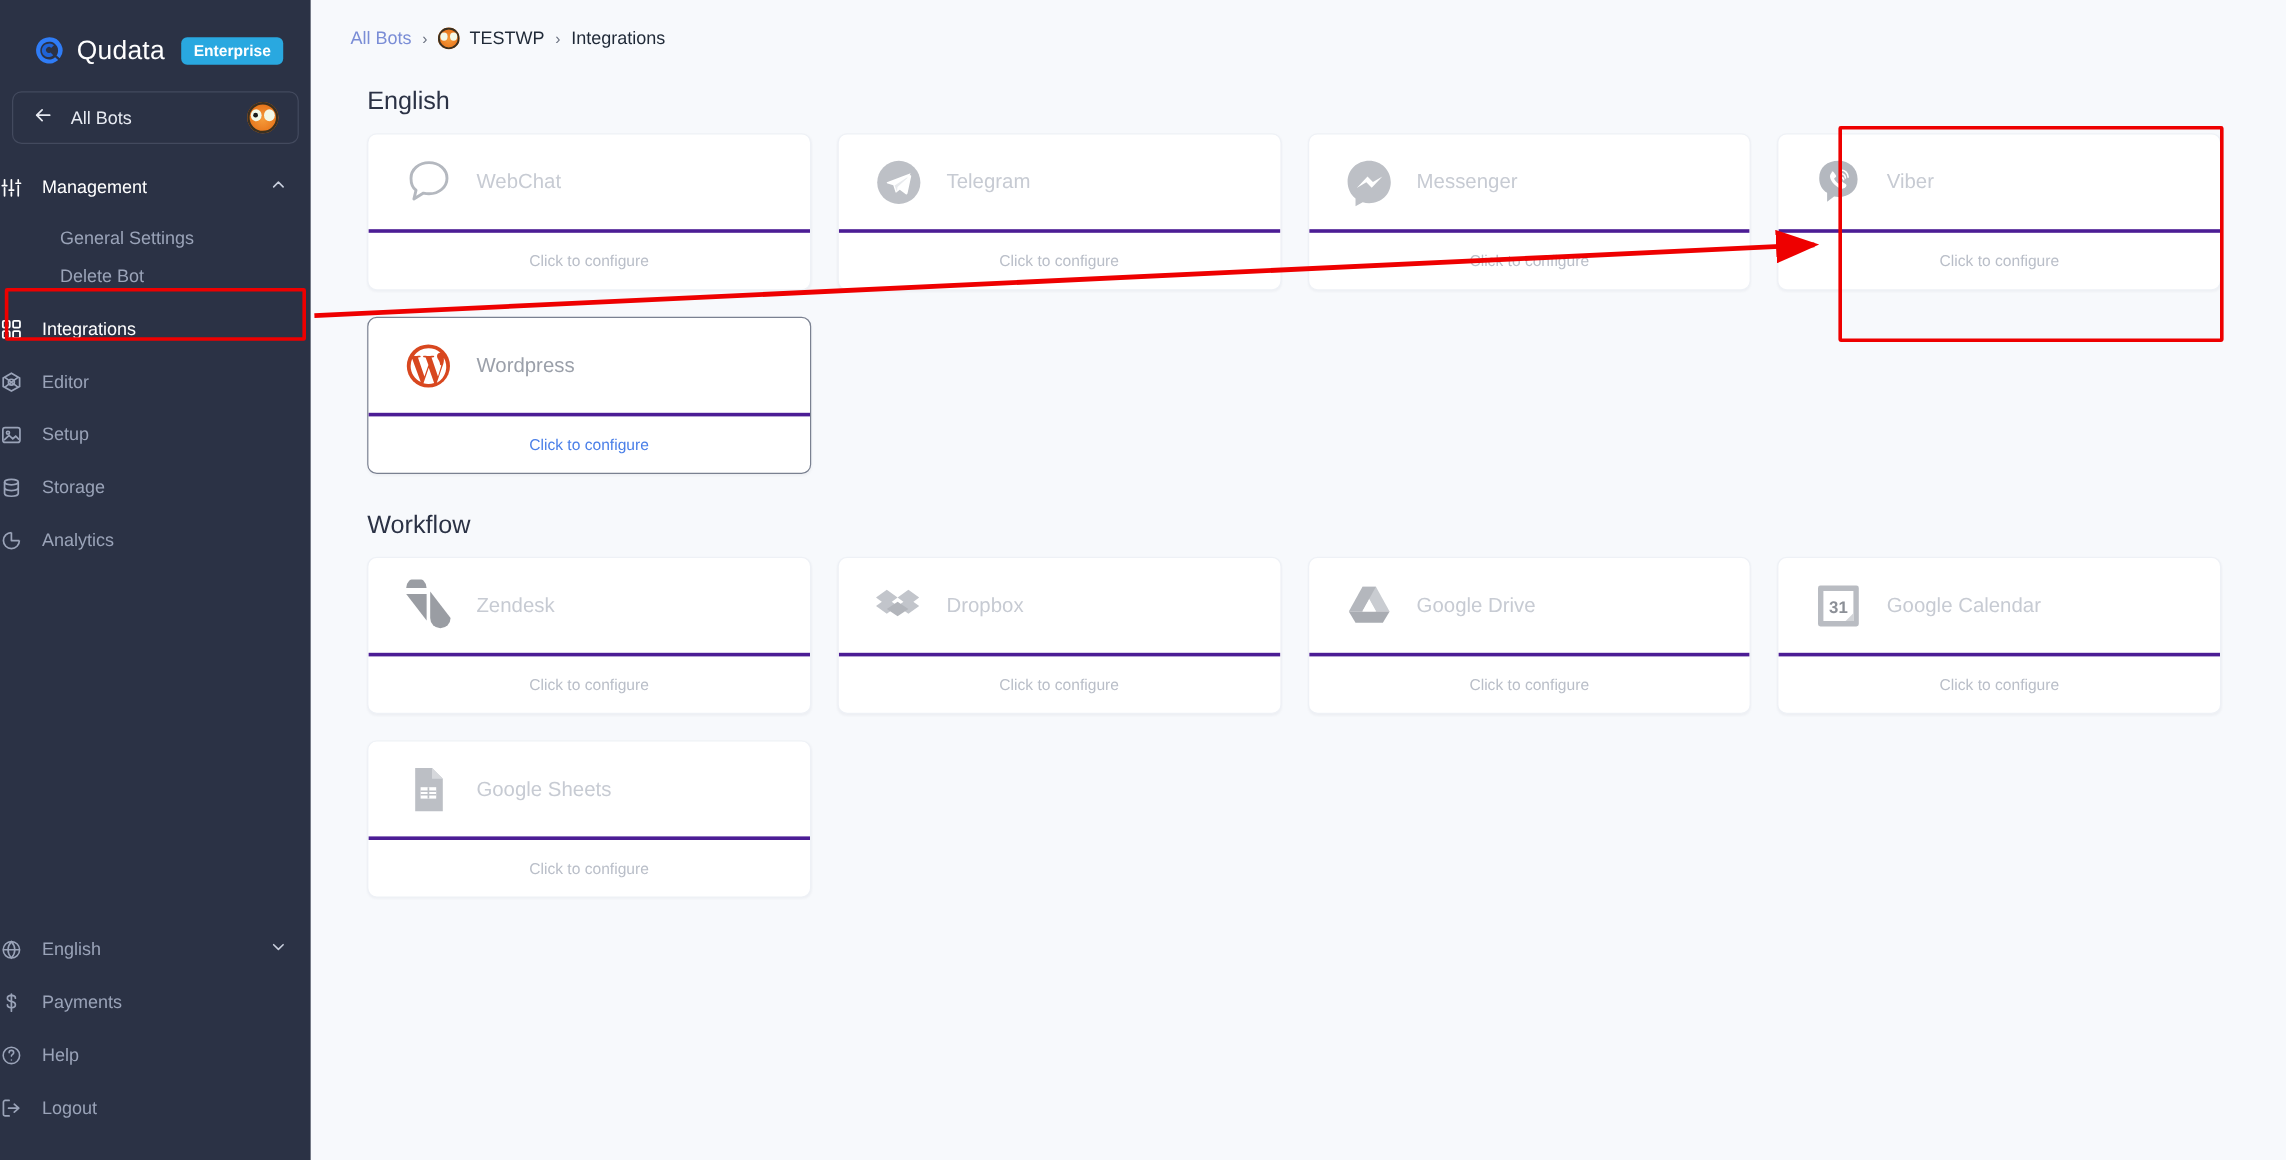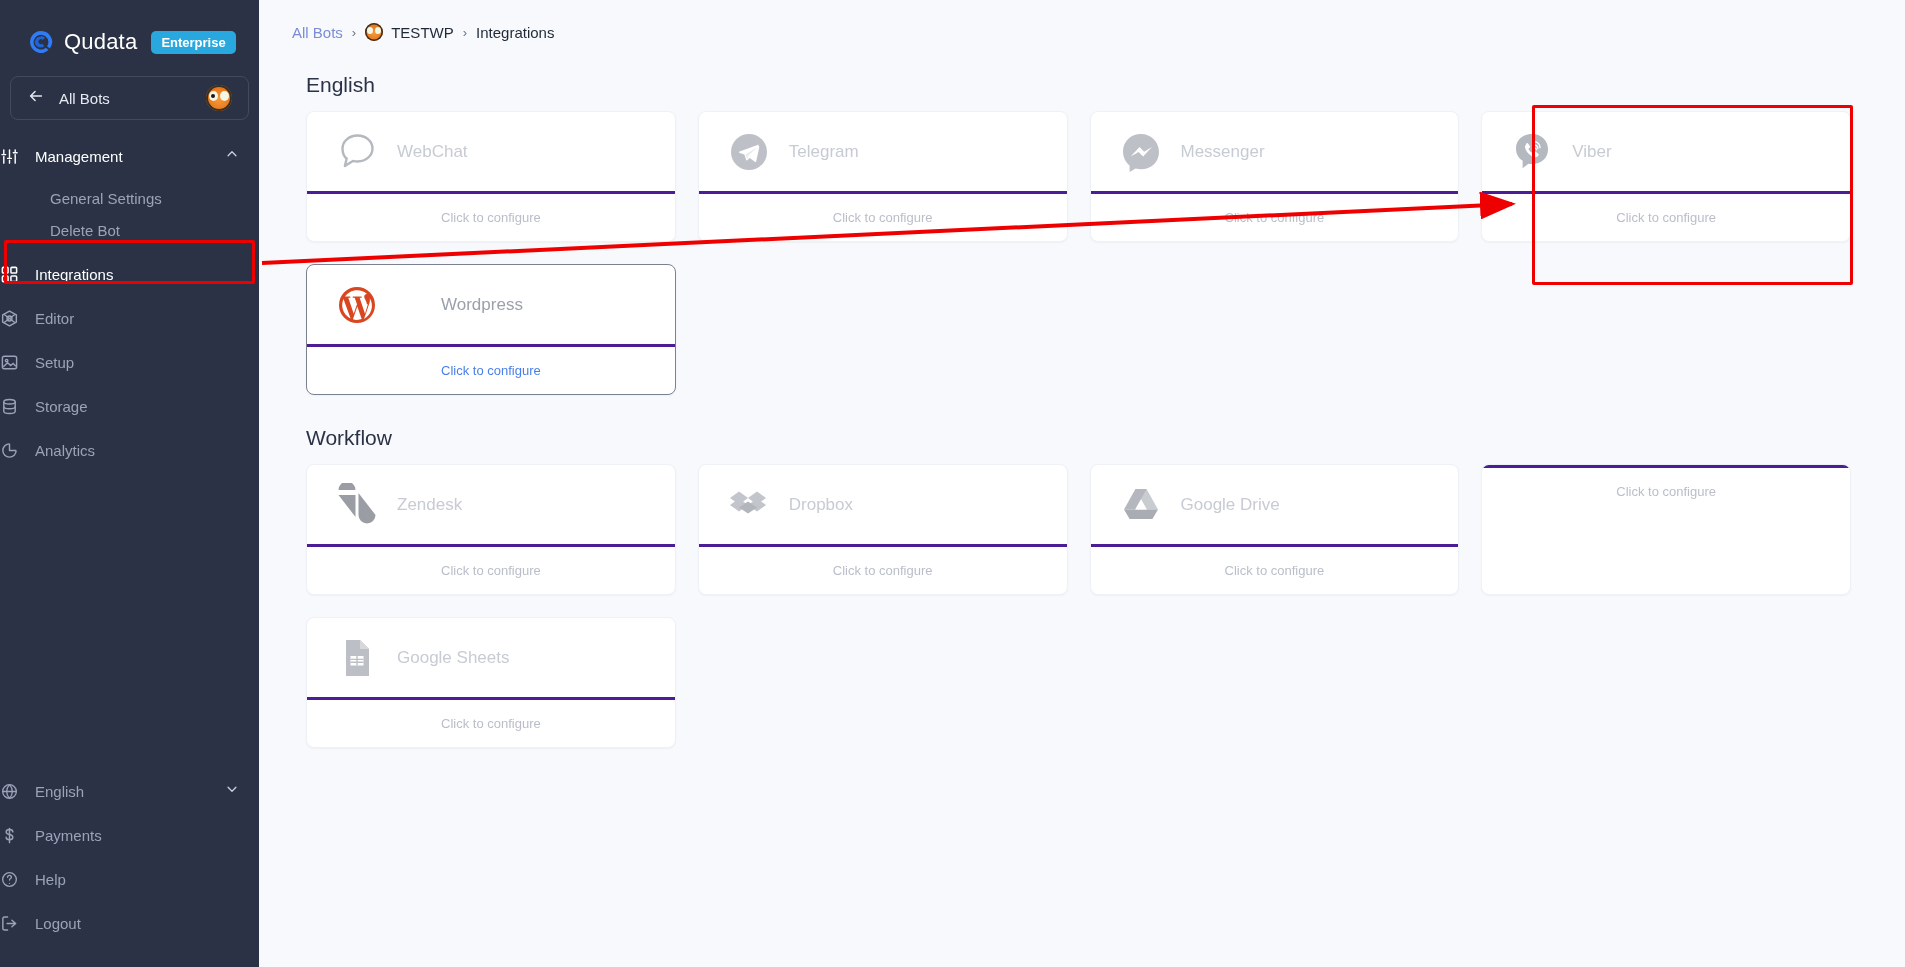--- a/index.html
+++ b/index.html
@@ -138,21 +138,21 @@
   }
   .card-ico { width: 44px; height: 44px; flex: 0 0 44px; display: block; }
   .card-label { font-size: 17px; color: #c7cbd3; }
   .card-foot {
     height: 50px; border-top: 3px solid #4c1d95;
     display: flex; align-items: center; justify-content: center;
     font-size: 13px; color: #b9bec8;
   }
   
   .card.enabled { border: 1px solid #7a8191; }
-  .card.enabled .card-label { color: #9ba0aa; margin-left: 44px; }
+  .card.enabled .card-label { color: #9ba0aa; }
   .card.enabled .card-foot { color: #4a7fe8; font-weight: 400; }
 
   
   .hl-box {
     position: absolute; border: 3px solid #ee0000; border-radius: 2px;
     pointer-events: none; z-index: 30;
   }
   .arrow-layer {
     position: absolute; left: 0; top: 0; width: 1905px; height: 967px;
     pointer-events: none; z-index: 31;
@@ -449,20 +449,31 @@
               <path d="M5 26.5L10.6 36h22.8L39 26.5z" fill="#a9acb2"></path>
               <path d="M16.4 26.5h11.2L22 16.8z" fill="#ffffff"></path>
             </svg>
           </span>
           <span class="card-label">Google Drive</span>
         </div>
         <div class="card-foot">Click to configure</div>
       </div>
 
       <div class="card">
+        <div class="card-body">
+          <span class="card-ico">
+            <svg viewBox="0 0 44 44" width="44" height="44">
+              <rect x="5" y="5" width="34" height="34" rx="2" fill="#b9bcc2"></rect>
+              <rect x="9.5" y="9.5" width="25" height="25" fill="#ffffff"></rect>
+              <path d="M34.5 34.5V28L28 34.5z" fill="#d2d4d8"></path>
+              <text x="22" y="28" font-family="Liberation Sans, sans-serif" font-size="14" font-weight="bold" fill="#8c9097" text-anchor="middle">31</text>
+            </svg>
+          </span>
+          <span class="card-label">Google Calendar</span>
+        </div>
         <div class="card-foot">Click to configure</div>
       </div>
 
       <div class="card">
         <div class="card-body">
           <span class="card-ico">
             <svg viewBox="0 0 44 44" width="44" height="44">
               <path d="M11 4h14l9 9v27H11z" fill="#bcbfc5"></path>
               <path d="M25 4l9 9h-9z" fill="#d6d8dc"></path>
               <rect x="15.5" y="20" width="13" height="9.5" fill="#ffffff"></rect>

